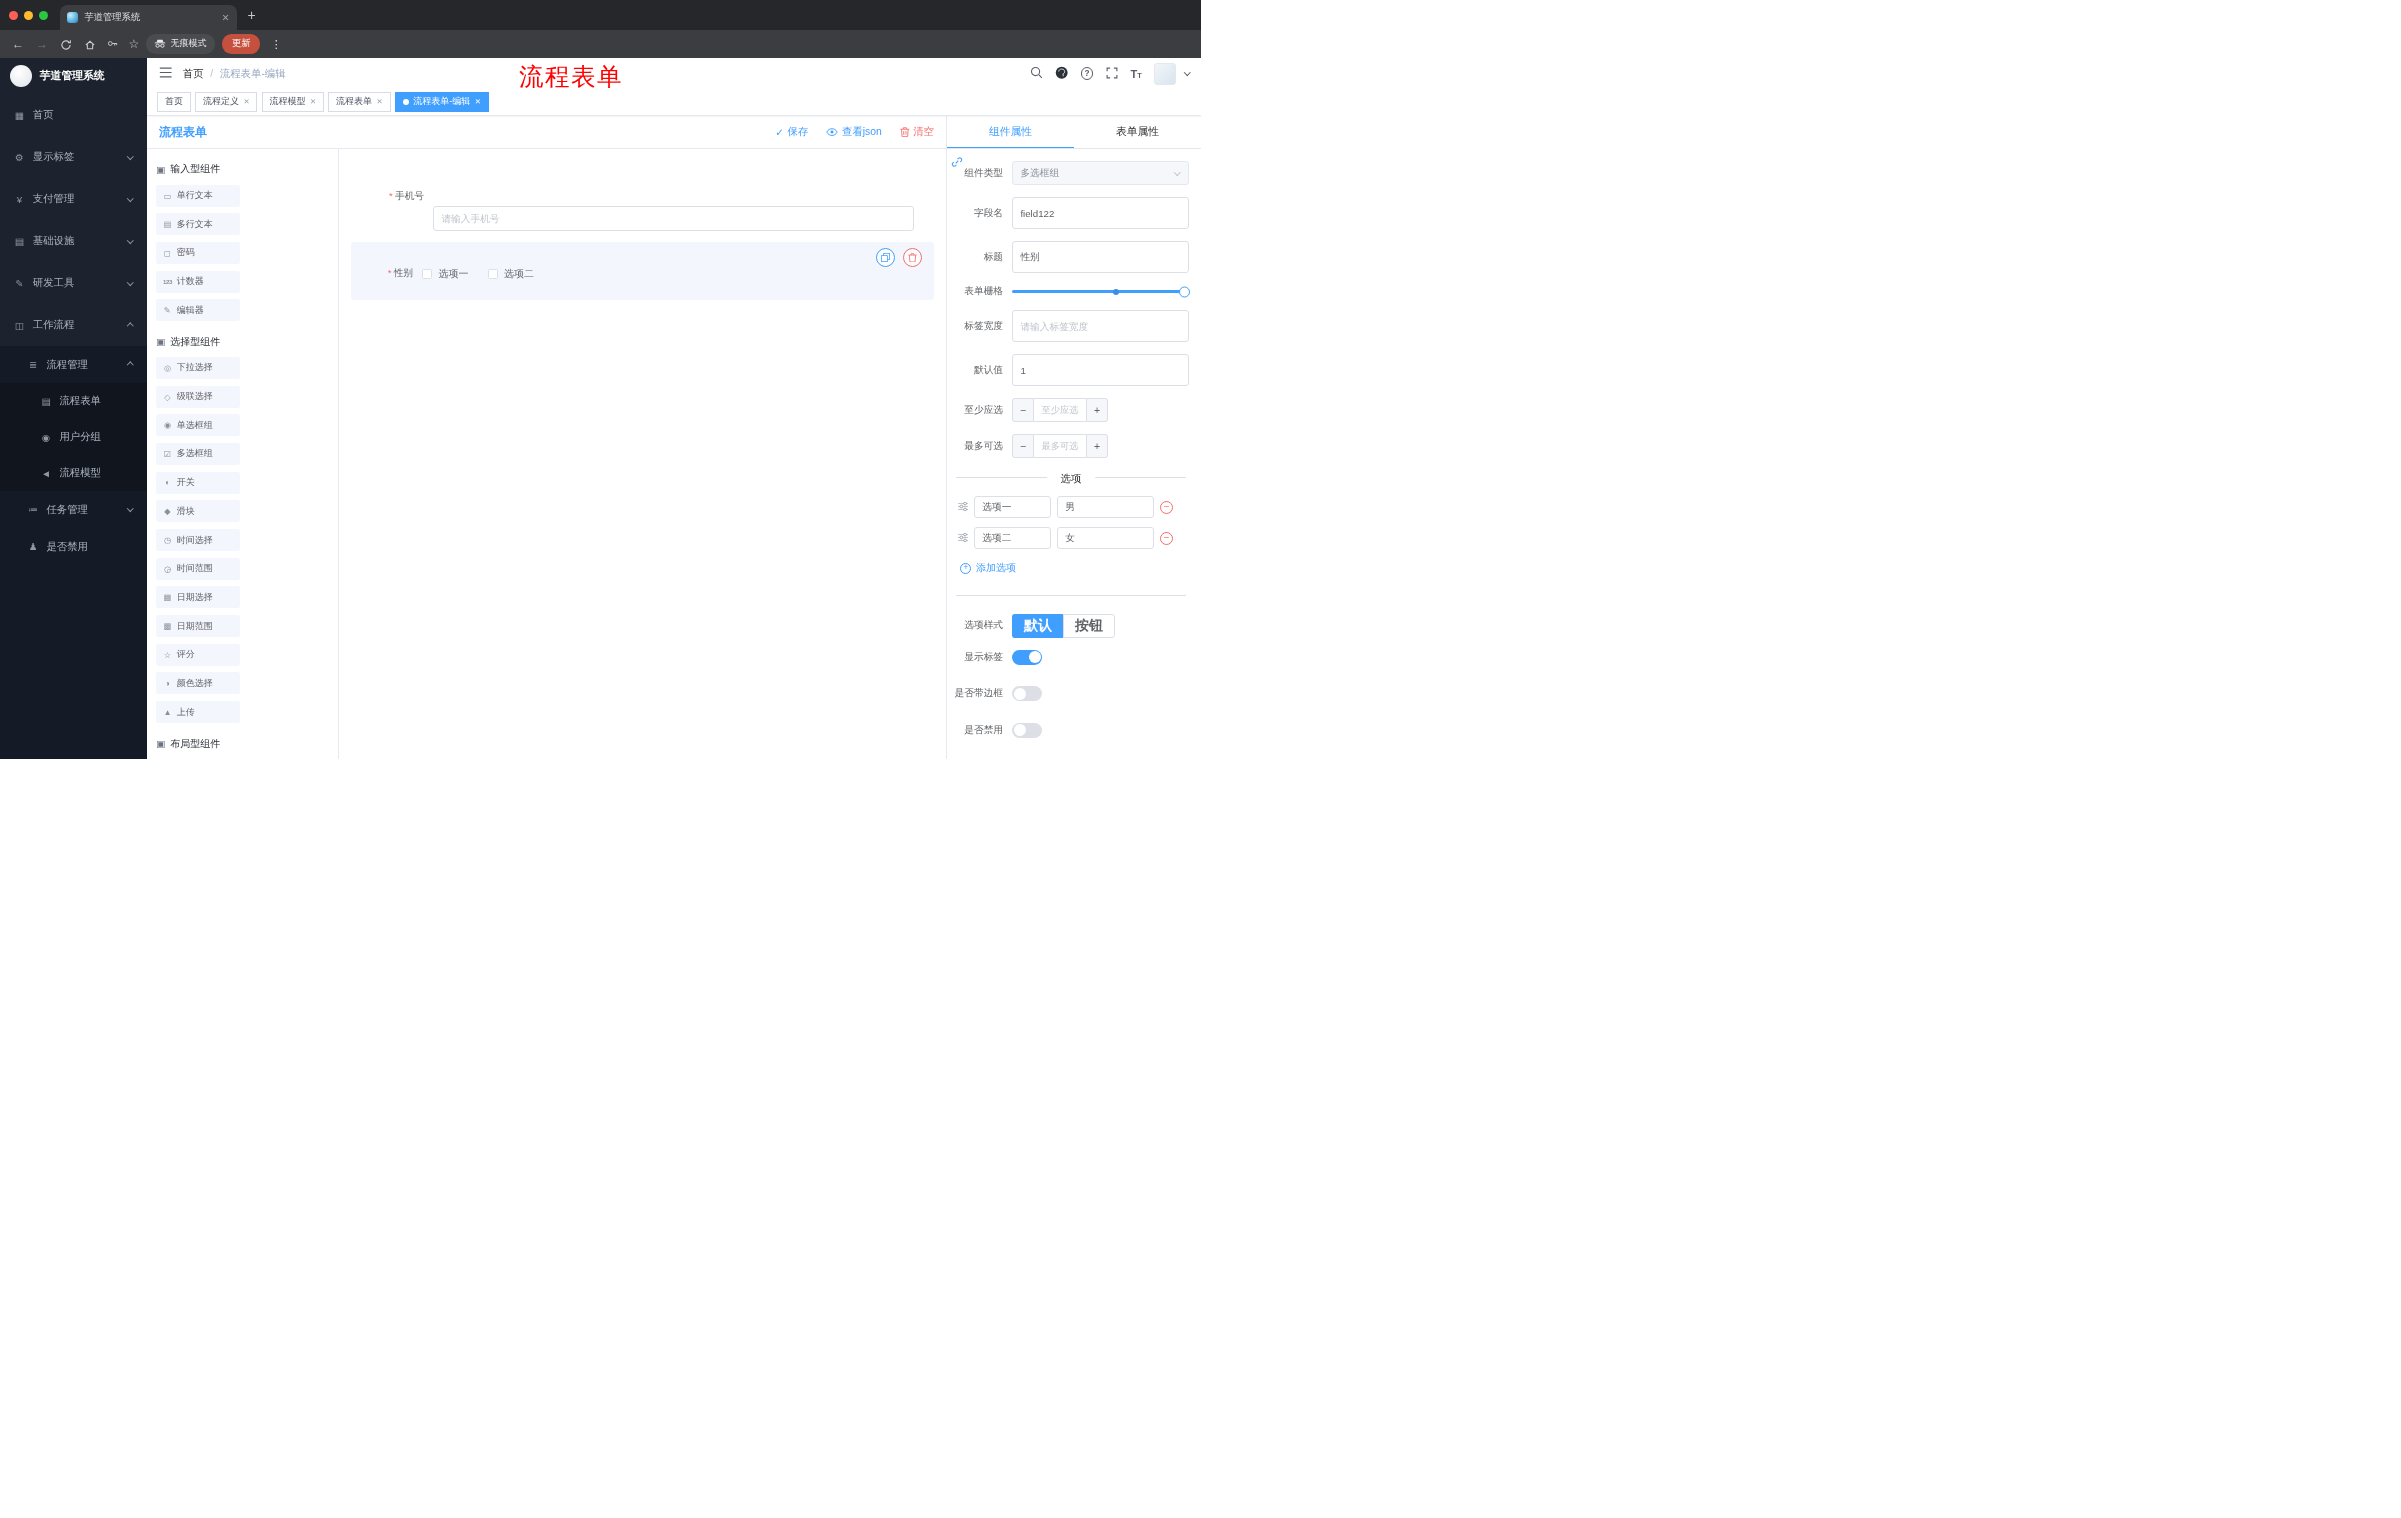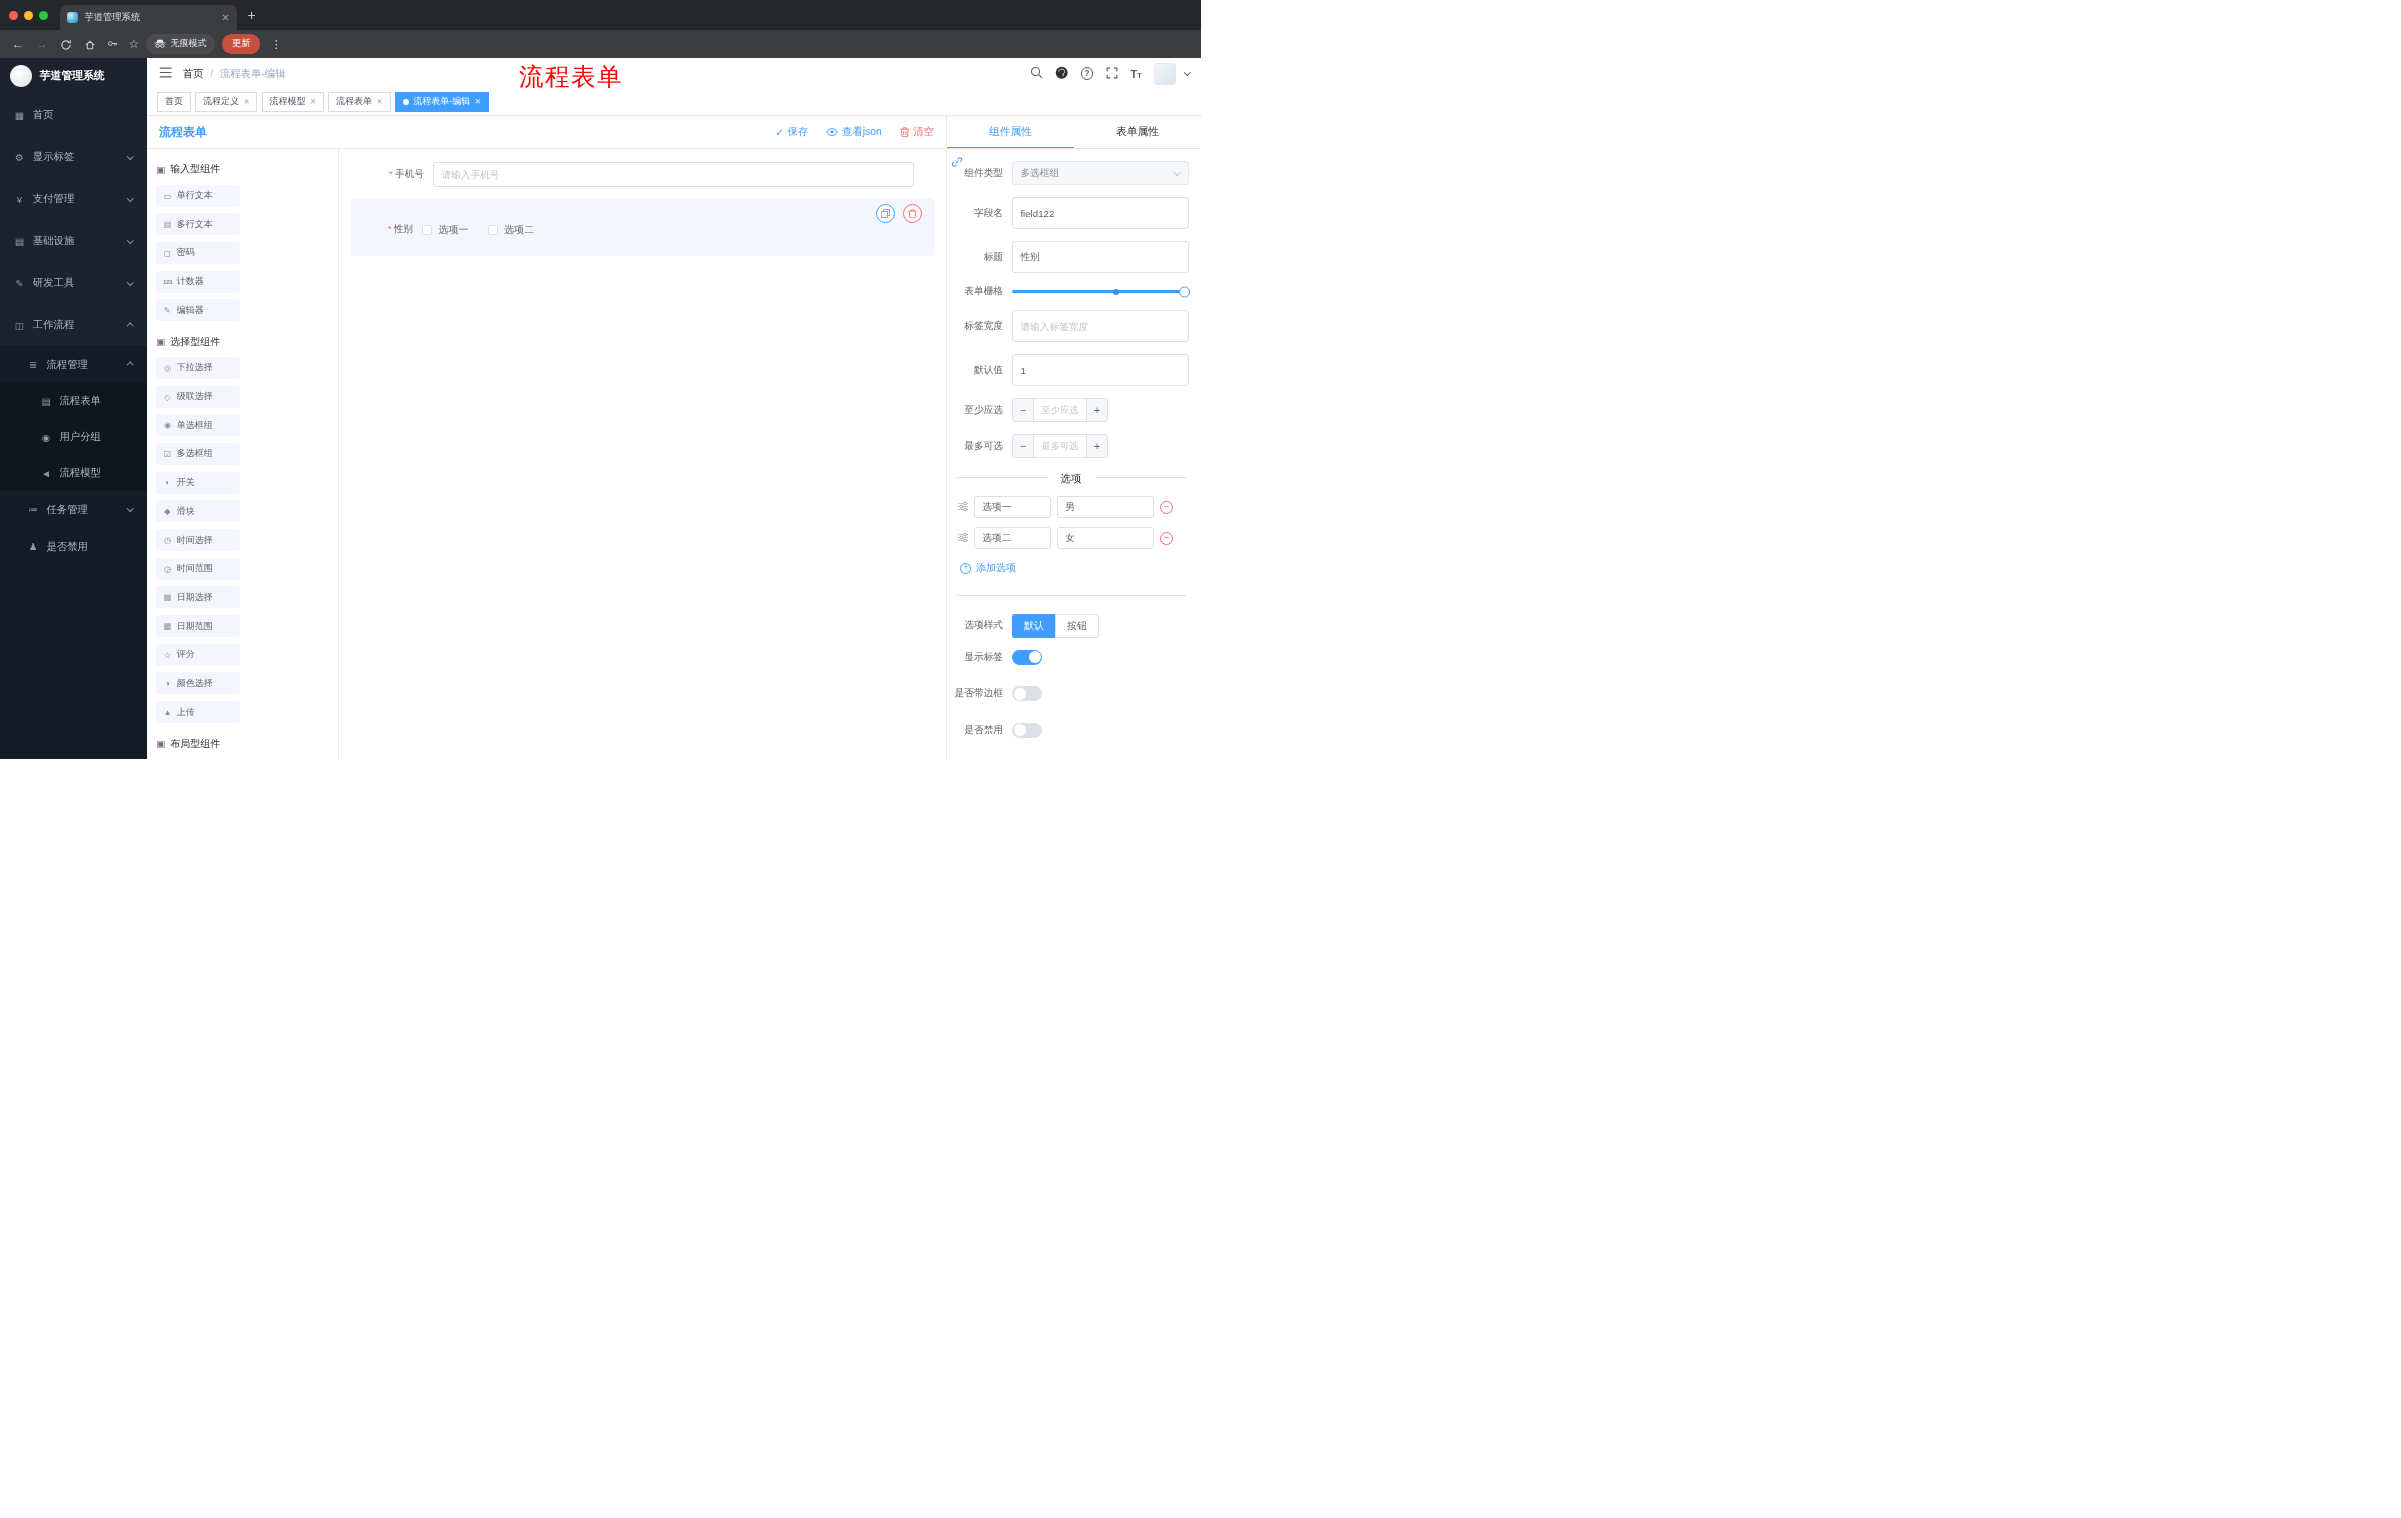--- a/index.html
+++ b/index.html
@@ -102,21 +102,21 @@
   .pi-123 { font-size:6px; font-weight:bold; letter-spacing:-0.4px; }
   .req::before { content:"*"; color:#f56c6c; margin-right:2.2px; }
   .inp { height:22px; border:0.7px solid #dcdfe6; border-radius:3px; padding:0 7.4px; font-size:9.7px;
     color:#606266; font-family:inherit; outline:none; background:#fff; }
   .inp::placeholder { color:#c0c4cc; }
 
   
   .canvas { flex:1; padding:13.4px 12px; position:relative; min-width:0; }
   .cv-row { display:flex; align-items:center; }
   .cv-label { width:82px; text-align:right; padding-right:9px; font-size:9.7px; color:#606266; flex-shrink:0; }
-  .cv-input { width:481px; height:25px; }
+  .cv-input { width:481px; height:25px;margin-top:44px; }
   .sel-block { margin-top:10.4px; background:#f4f6fe; border-radius:3px; position:relative;
     padding:25px 12px 19.3px 0; }
   .sel-block .cv-label { width:71px; }
   .cv-checks { display:flex; align-items:center; gap:19.3px; }
   .cv-check { display:flex; align-items:center; gap:6px; font-size:10px; color:#606266; cursor:pointer; }
   .cb { width:10.4px; height:10.4px; border:0.7px solid #dcdfe6; border-radius:1.5px; background:#fff; flex-shrink:0; }
   .blk-actions { position:absolute; top:6px; right:12px; display:flex; gap:7.4px; }
   .circ-btn { width:19.3px; height:19.3px; border-radius:50%; background:#fff; display:flex; align-items:center;
     justify-content:center; cursor:pointer; }
   .circ-btn.blue { border:0.7px solid #409eff; color:#409eff; }
@@ -157,21 +157,21 @@
   .opt-row { display:flex; align-items:center; gap:6px; margin:0 1.5px 9px 4.5px; }
   .opt-inp { height:22px; }
   .opt-name { width:77px; } .opt-val { width:97px; }
   .rm-btn { width:13.4px; height:13.4px; border:1.1px solid #f56c6c; border-radius:50%; color:#f56c6c;
     display:flex; align-items:center; justify-content:center; font-size:9.7px; line-height:1; cursor:pointer; flex-shrink:0; }
   .add-opt { display:flex; align-items:center; gap:4.5px; color:#409eff; font-size:10px; margin:12px 0 0 7.4px; cursor:pointer; }
   .add-circ { width:11px; height:11px; border:1.1px solid #409eff; border-radius:50%; display:flex;
     align-items:center; justify-content:center; font-size:8.2px; line-height:1; }
   .btn-group { display:flex; }
   .bg-btn { height:24px; padding:0 11px; border:0.7px solid #dcdfe6; background:#fff; color:#606266;
-    font-size:10px; display:flex; align-items:center; cursor:pointer; }
+    font-size:14px; display:flex; align-items:center; cursor:pointer;font-weight:bold; }
   .bg-btn.first { border-radius:3px 0 0 3px; border-right:none; }
   .bg-btn.last { border-radius:0 3px 3px 0; }
   .bg-btn.active { background:#409eff; border-color:#409eff; color:#fff; }
   .sw-row { margin-bottom:21.5px; }
   .switch { width:30px; height:15px; border-radius:7.4px; background:#dcdfe6; position:relative; cursor:pointer; }
   .switch.on { background:#409eff; }
   .knob { position:absolute; top:1.5px; width:12px; height:12px; border-radius:50%; background:#fff; }
   .switch.on .knob { right:1.5px; } .switch:not(.on) .knob { left:1.5px; }
 </style>
 </head>

